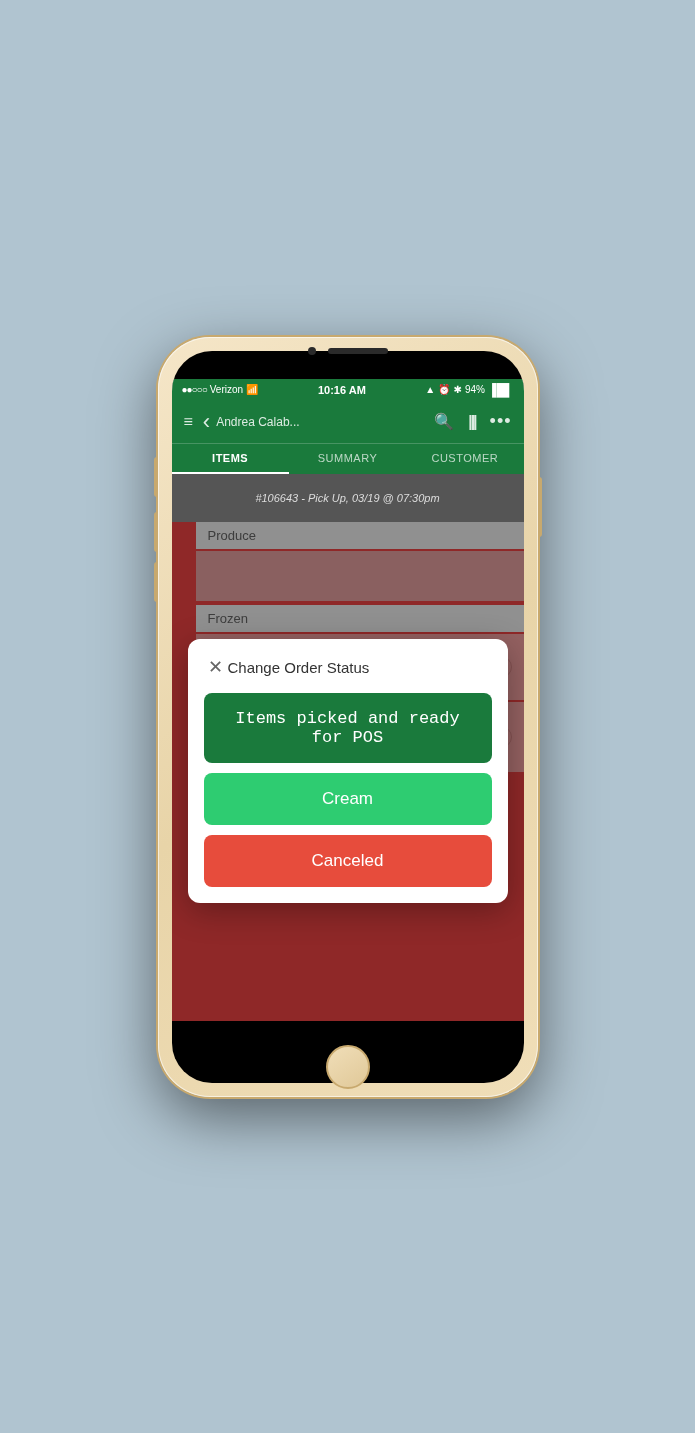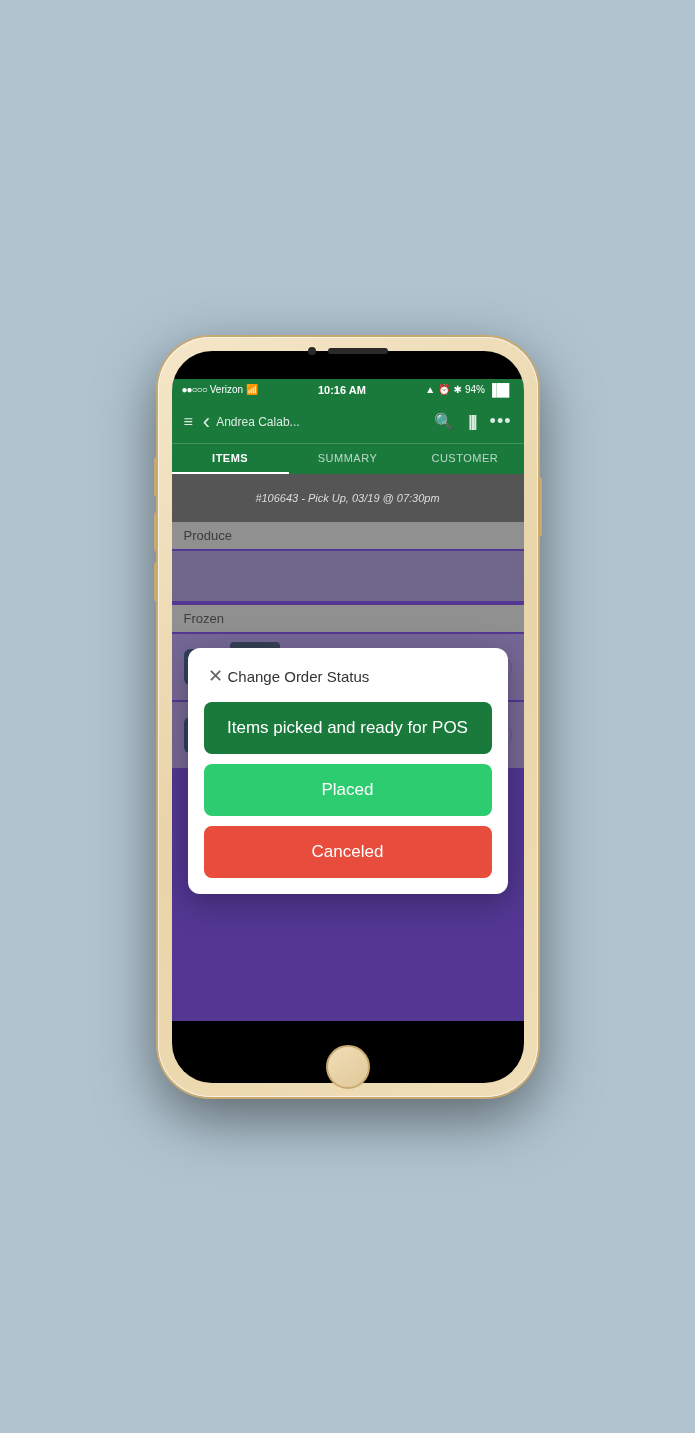--- a/index.html
+++ b/index.html
@@ -174,23 +174,24 @@
       background: #555;
       padding: 18px 12px;
       font-size: 11px;
       color: #ddd;
       text-align: center;
       font-style: italic;
     }
     
     .content {
       flex: 1;
-      background: #8b5cf6;
+      background: #ef4444;
       overflow-y: auto;
       position: relative;
+      padding-left: 24px;
     }
     .section-header {
       padding: 6px 12px;
       font-size: 13px;
       color: #666;
       background: #f0f0f0;
     }
     .item-row {
       display: flex;
       align-items: center;
@@ -294,21 +295,21 @@
       padding: 16px;
       border: none;
       border-radius: 8px;
       font-size: 17px;
       font-weight: 500;
       color: white;
       cursor: pointer;
       margin-bottom: 10px;
       text-align: center;
     }
-    .modal-btn.green-dark { background: #1a7a3c; }
+    .modal-btn.green-dark { background: #1a7a3c; font-family: Liberation Mono, monospace; }
     .modal-btn.green-light { background: #2ecc71; }
     .modal-btn.red { background: #e74c3c; }
     .screen-content {
       display: flex;
       flex-direction: column;
       height: 100%;
     }
     
     .spinach-img {
       width: 100%;
@@ -454,21 +455,21 @@
                 <div class="modal-title">Change Order Status</div>
                 <div style="width:24px;"></div>
               </div>
 
               
 
               
               <button class="modal-btn green-dark">Items picked and ready for POS</button>
 
               
-              <button class="modal-btn green-light">Placed</button>
+              <button class="modal-btn green-light">Cream</button>
 
               
               <button class="modal-btn red" style="margin-bottom:0;">Canceled</button>
             </div>
           </div>
         </div>
       </div>
     </div>
   </div>
   <div class="home-button"></div>

